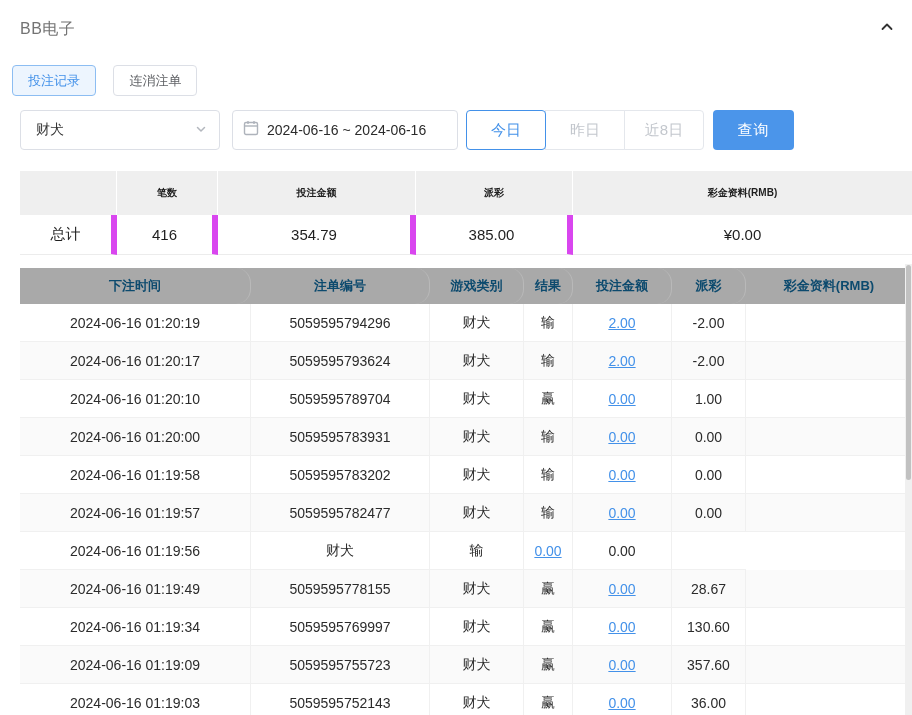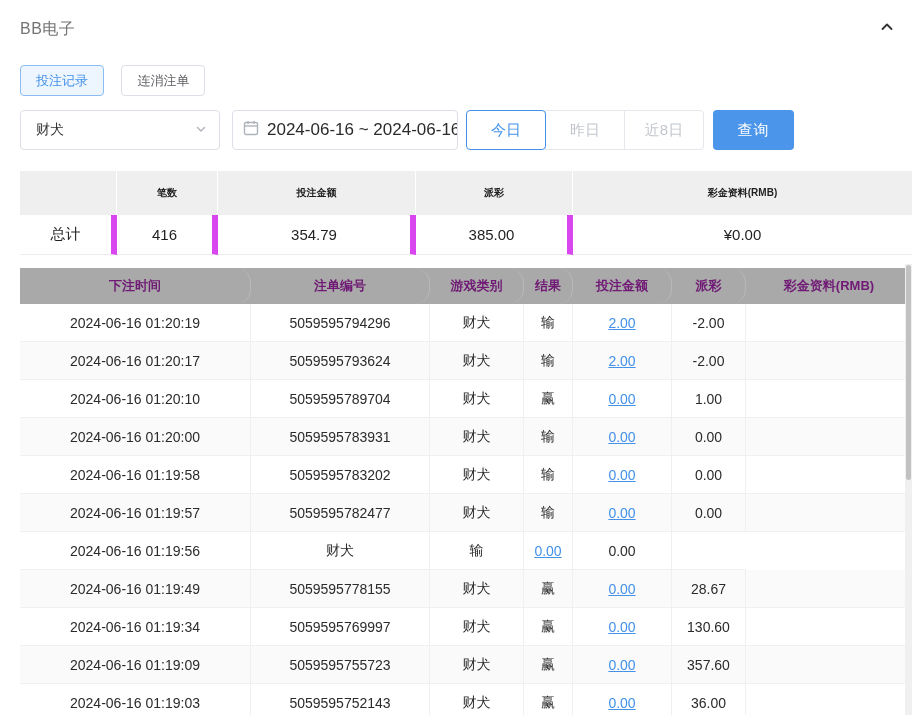--- a/index.html
+++ b/index.html
@@ -11,21 +11,21 @@
     overflow:hidden;
     position:relative;
   }
 
   
   .panel-header { display:flex; align-items:center; justify-content:space-between; padding:18px 14px 0 20px; }
   .panel-title { font-size:16px; font-weight:normal; color:#737373; letter-spacing:.5px; }
   .collapse-btn { width:22px; height:22px; display:flex; align-items:center; justify-content:center; cursor:pointer; }
 
   
-  .tabs { padding:25px 0 0 20px; }
+  .tabs { padding:25px 0 0 12px; }
   .tab {
     display:inline-block; min-width:84px; text-align:center;
     height:31px; line-height:29px; padding:0 12px;
     border:1px solid #dcdfe6; border-radius:4px;
     font-size:13px; color:#606266; background:#fff;
     margin-right:13px; cursor:pointer;
   }
   .tab.active { color:#4391e9; border-color:#8cbdf2; background:#edf5fe; }
 
   
@@ -34,21 +34,21 @@
     width:200px; height:40px; border:1px solid #dcdfe6; border-radius:4px;
     display:flex; align-items:center; justify-content:space-between;
     padding:0 12px 0 15px; font-size:14px; color:#333; cursor:pointer; background:#fff;
   }
   .date-input {
     width:226px; height:40px; border:1px solid #dcdfe6; border-radius:4px;
     display:flex; align-items:center; padding:0 10px; margin-left:12px; background:#fff;
   }
   .date-input svg { margin-right:8px; flex:none; }
   .date-input input {
-    border:none; outline:none; width:190px; font-size:17px; color:#2b2b2b;
+    border:none; outline:none; width:190px; font-size:14px; color:#2b2b2b;
     font-family:"Liberation Sans","DejaVu Sans",sans-serif; background:transparent;
   }
   .btn-group { display:flex; margin-left:8px; }
   .qbtn {
     width:80px; height:40px; background:#fff; border:1px solid #e4e7ec;
     font-size:15px; color:#c3c7cd; cursor:pointer; margin-left:-1px;
     font-family:"Liberation Sans","DejaVu Sans",sans-serif;
   }
   .qbtn:first-child { margin-left:0; }
   .qbtn.active { color:#4391e9; border-color:#4391e9; border-radius:4px; position:relative; z-index:2; }
@@ -72,21 +72,21 @@
     font-size:15px; color:#1f1f1f; border-right:6px solid #d946ef; border-bottom:1px solid #ececec;
   }
   .summary .dcell:last-child { border-right:none; }
 
   
   .table { margin:13px 0 0 20px; width:892px; }
   .thead, .trow { display:grid; grid-template-columns:231px 179px 94px 49px 99px 74px 166px; }
   .thead { background:#a9a9a9; height:36px; }
   .thead .th {
     display:flex; align-items:center; justify-content:center;
-    color:#701a75; font-weight:bold; font-size:13px; border-right:1px solid #b9b9b9;
+    color:#0c4a6e; font-weight:bold; font-size:13px; border-right:1px solid #b9b9b9;
     white-space:nowrap; overflow:hidden;border-radius:15px;
   }
   .thead .th:last-child { border-right:none; }
   .trow { height:38px; background:#fff; }
   .trow.alt { background:#fafafa; }
   .trow .td {
     display:flex; align-items:center; justify-content:center;
     font-size:14px; color:#2b2b2b; border-right:1px solid #f0f0f0; border-bottom:1px solid #f0f0f0;
     white-space:nowrap; overflow:hidden;
   }

